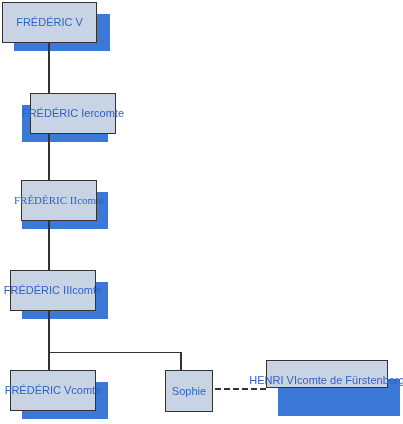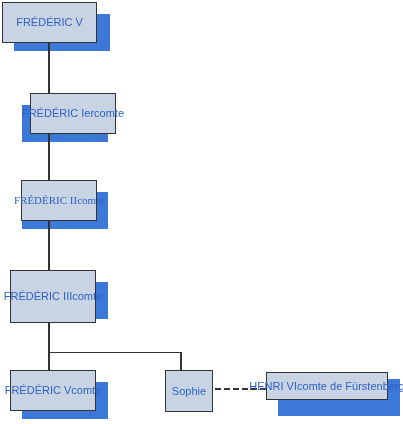--- a/index.html
+++ b/index.html
@@ -91,32 +91,32 @@
   <div class="node" style="left:10px; top:93px; width:86px; height:41px;margin-left:20px;">
     <span class="line1">FRÉDÉRIC Ier</span>
     <span class="line2">comte</span>
   </div>
 
   <div class="node" style="left:21px; top:180px; width:76px; height:41px;font-family:Liberation Serif, serif;">
     <span class="line1">FRÉDÉRIC II</span>
     <span class="line2">comte</span>
   </div>
 
-  <div class="node" style="left:10px; top:270px; width:86px; height:53px;">
+  <div class="node" style="left:10px; top:270px; width:86px; height:41px;">
     <span class="line1">FRÉDÉRIC III</span>
     <span class="line2">comte</span>
   </div>
 
   <div class="node" style="left:10px; top:370px; width:86px; height:41px;">
     <span class="line1">FRÉDÉRIC V</span>
     <span class="line2">comte</span>
   </div>
 
   <div class="node" style="left:165px; top:370px; width:48px; height:42px;">
     <span class="line1">Sophie</span>
   </div>
 
-  <div class="node" style="left:266px; top:372px; width:122px; height:28px;">
+  <div class="node" style="left:266px; top:360px; width:122px; height:28px;align-items:flex-end;">
     <span class="line1">HENRI VI</span>
     <span class="line2">comte de Fürstenberg</span>
   </div>
 
 </div>
 
 </body></html>

